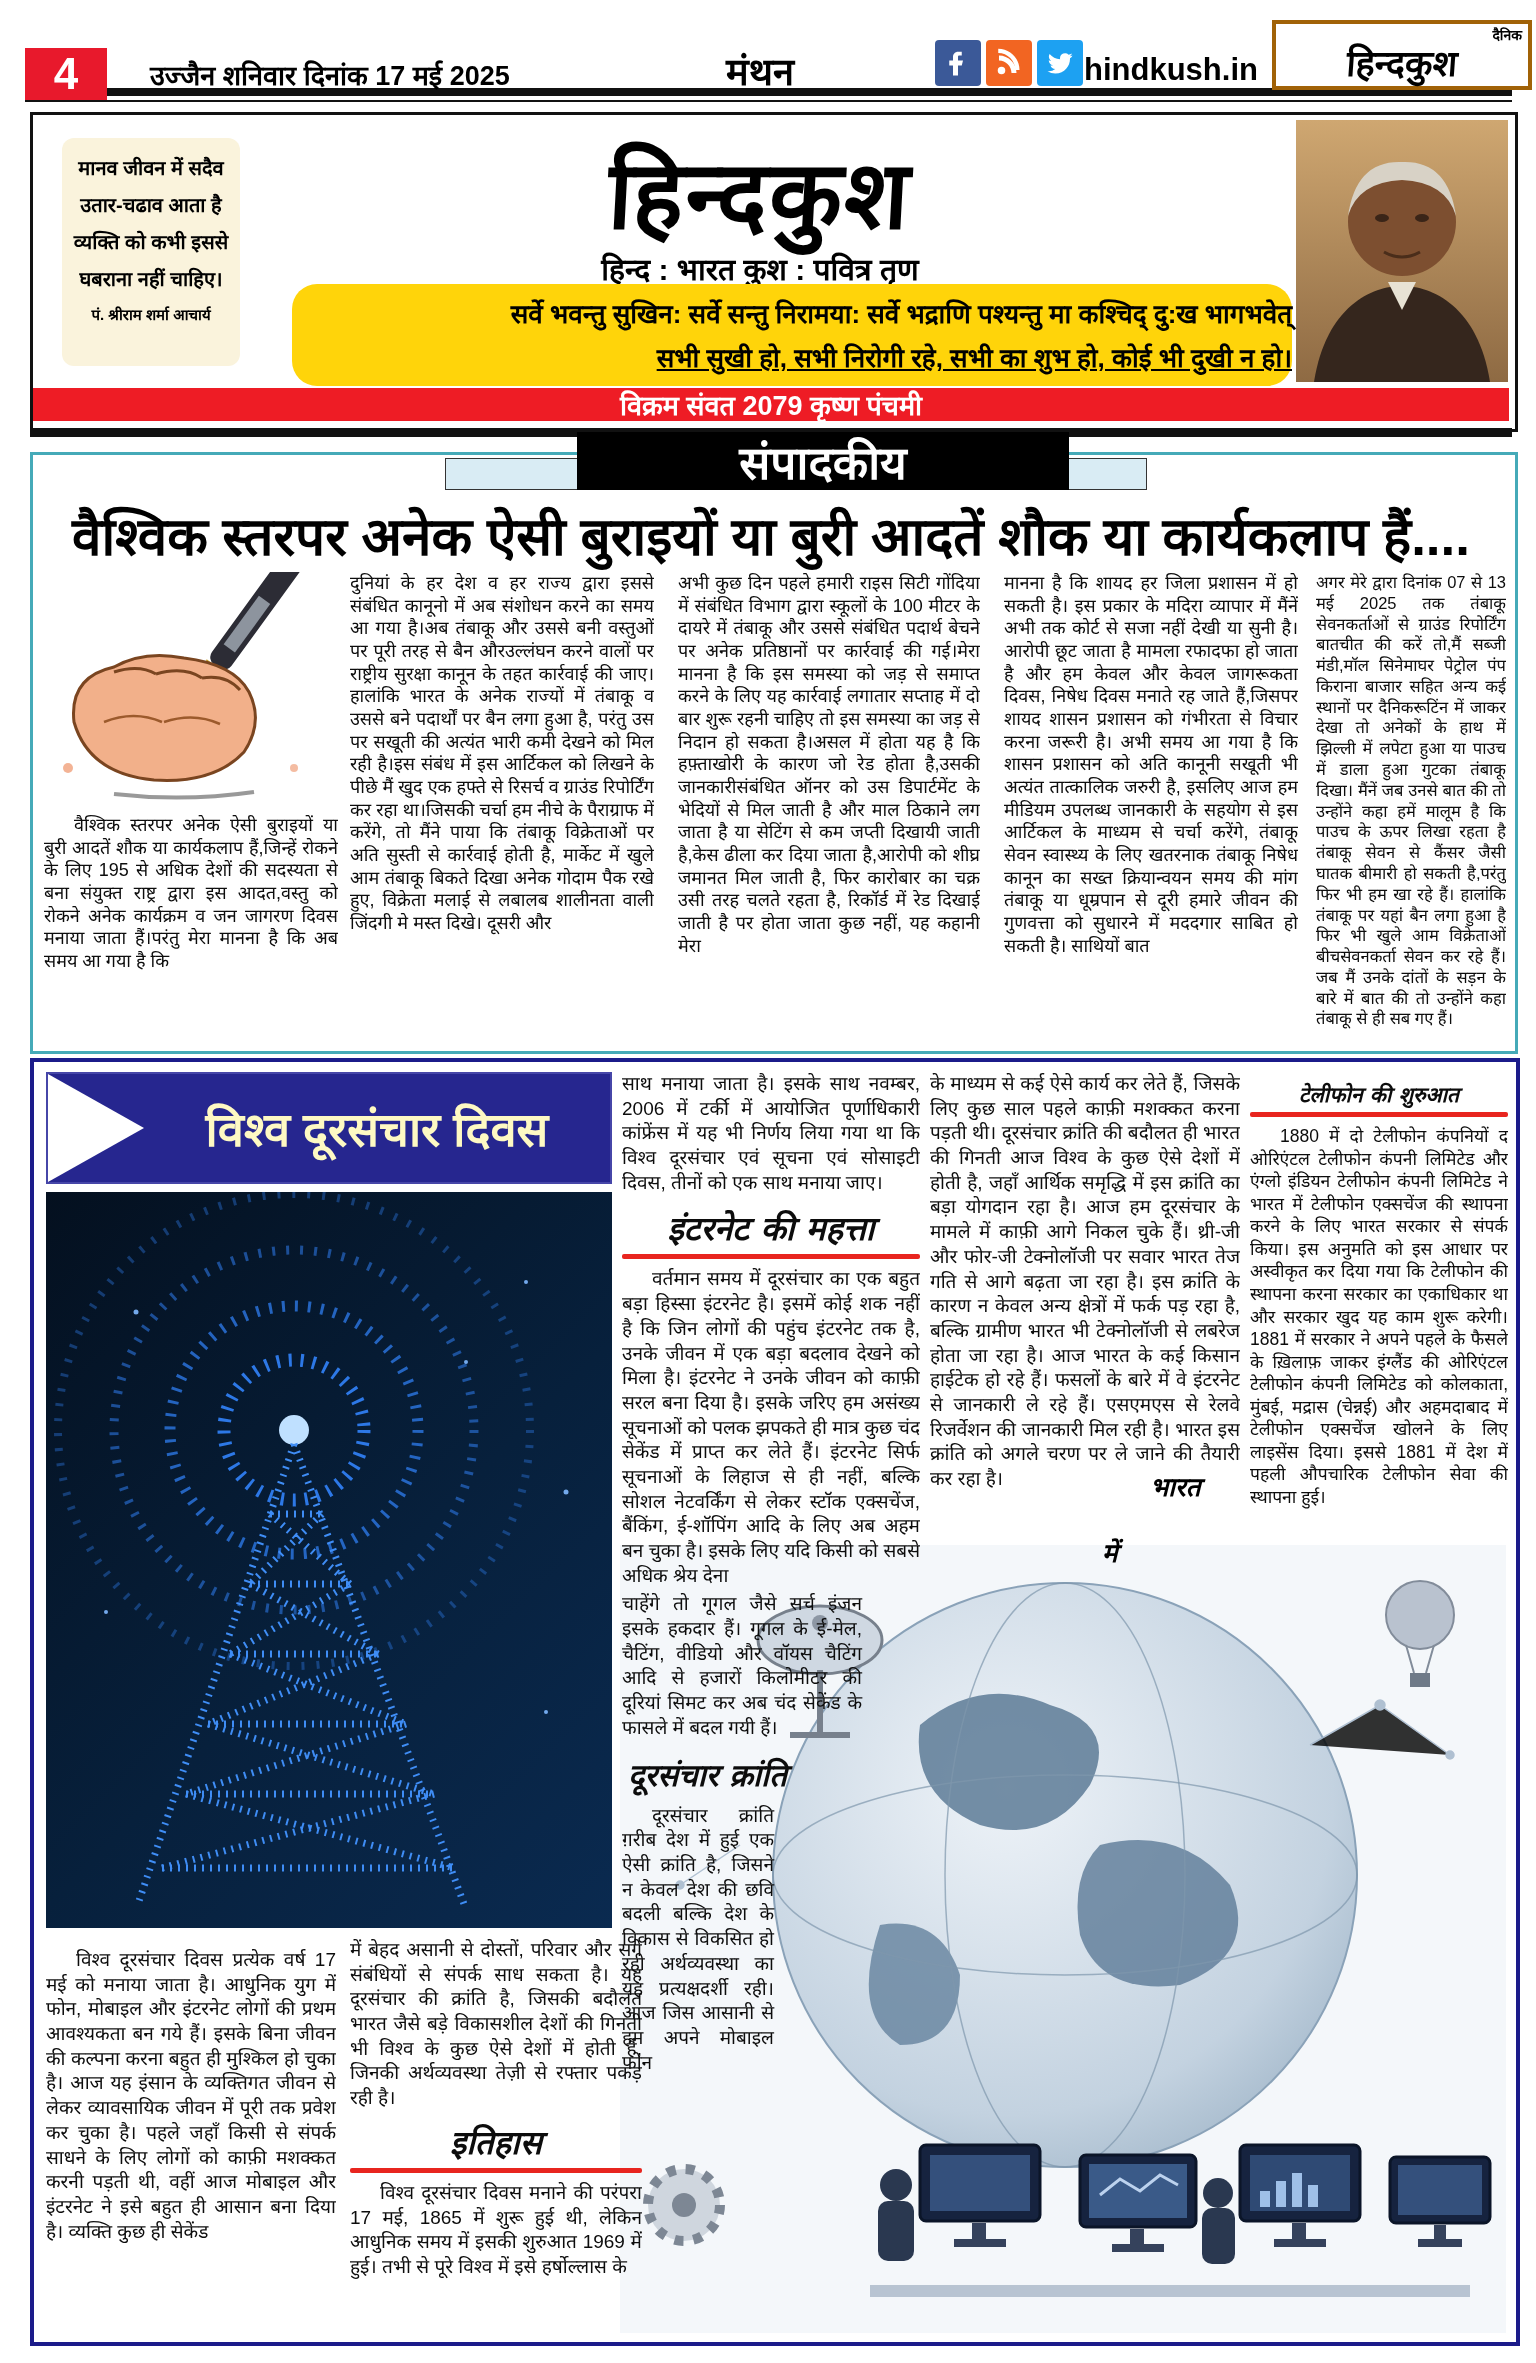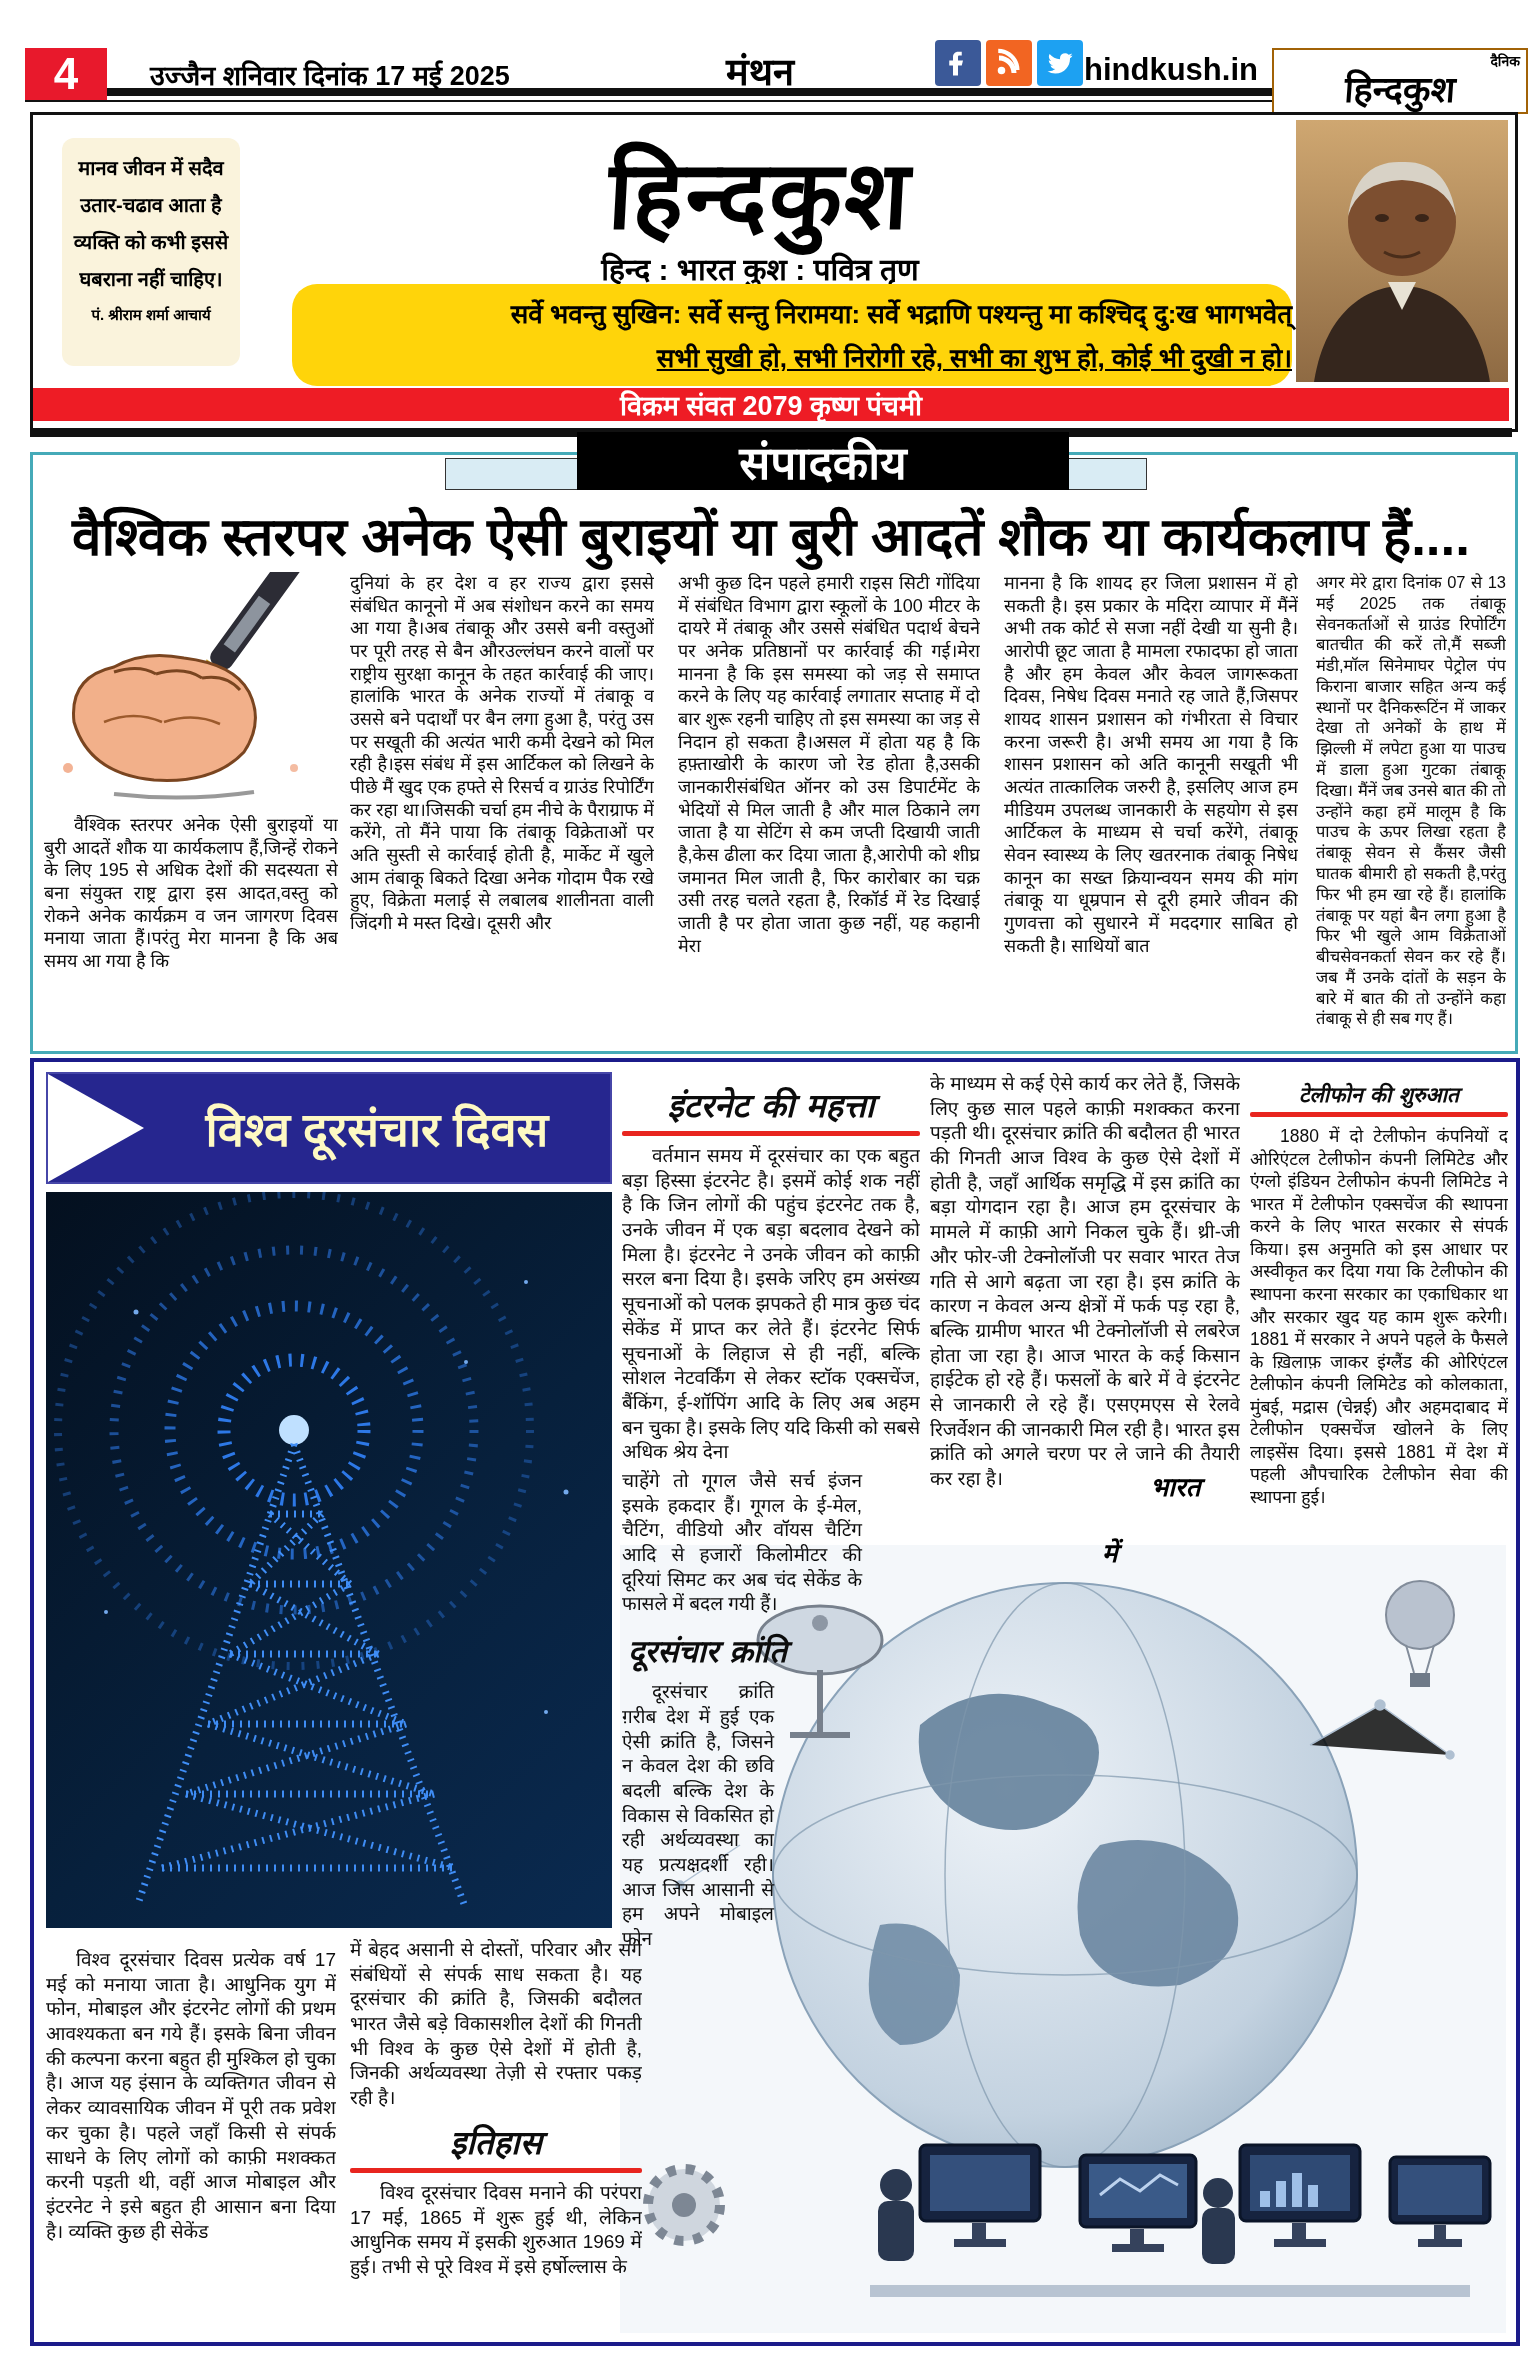--- a/index.html
+++ b/index.html
@@ -49,21 +49,21 @@
     </div>
     <div class="icon-sq" style="background:#1da1f2;">
       <svg width="30" height="30" viewBox="0 0 24 24">
           <path fill="#fff" d="M22 5.9c-.7.3-1.5.6-2.3.7.8-.5 1.5-1.3 1.8-2.3-.8.5-1.7.8-2.6 1A4.1 4.1 0 0 0 12 8.1c0 .3 0 .6.1.9-3.4-.2-6.4-1.8-8.4-4.3-.4.6-.6 1.3-.6 2.1 0 1.4.7 2.7 1.8 3.4-.7 0-1.3-.2-1.9-.5v.1c0 2 1.4 3.7 3.3 4-.3.1-.7.2-1.1.2-.3 0-.5 0-.8-.1.5 1.6 2 2.8 3.8 2.9A8.3 8.3 0 0 1 2 18.6a11.6 11.6 0 0 0 6.3 1.8c7.5 0 11.7-6.3 11.7-11.7v-.5c.8-.6 1.5-1.3 2-2.3z"></path>
         </svg>
     </div>
   </div>
 
   <div class="abs bold" style="left:1084px;top:52px;font-size:31px;">hindkush.in</div>
 
-  <div class="abs" style="left:1272px;top:48px;width:252px;height:62px;border:2px solid #a16207;background:#fff;">
+  <div class="abs" style="left:1272px;top:20px;width:252px;height:62px;border:4px solid #a16207;background:#fff;">
     <div class="abs" style="right:6px;top:1px;font-size:14px;font-weight:bold;">दैनिक</div>
     <div style="width:100%;text-align:center;font-size:36px;font-weight:900;margin-top:14px;transform:skewX(-4deg);">हिन्दकुश</div>
   </div>
 
   <div class="abs" style="left:30px;top:112px;width:1482px;height:314px;border:3px solid #111;background:#fff;"></div>
 
   <div class="abs" style="left:62px;top:138px;width:178px;height:228px;background:#faf3dc;border-radius:12px;
        padding:12px 8px 4px 8px;text-align:center;box-sizing:border-box;">
     <div style="font-size:20px;font-weight:bold;line-height:1.85;">मानव जीवन में सदैव उतार-चढाव आता है व्यक्ति को कभी इससे घबराना नहीं चाहिए।</div>
     <div style="font-size:15px;font-weight:bold;margin-top:6px;">पं. श्रीराम शर्मा आचार्य</div>
@@ -271,20 +271,21 @@
   <div class="abs btm-text ind" style="left:46px;top:1948px;width:290px;height:382px;overflow:hidden;">विश्व दूरसंचार दिवस प्रत्येक वर्ष 17 मई को मनाया जाता है। आधुनिक युग में फोन, मोबाइल और इंटरनेट लोगों की प्रथम आवश्यकता बन गये हैं। इसके बिना जीवन की कल्पना करना बहुत ही मुश्किल हो चुका है। आज यह इंसान के व्यक्तिगत जीवन से लेकर व्यावसायिक जीवन में पूरी तक प्रवेश कर चुका है। पहले जहाँ किसी से संपर्क साधने के लिए लोगों को काफ़ी मशक्कत करनी पड़ती थी, वहीं आज मोबाइल और इंटरनेट ने इसे बहुत ही आसान बना दिया है। व्यक्ति कुछ ही सेकेंड</div>
 
   <div class="abs" style="left:350px;top:1938px;width:292px;height:394px;overflow:hidden;">
     <div class="btm-text">में बेहद असानी से दोस्तों, परिवार और सगे संबंधियों से संपर्क साध सकता है। यह दूरसंचार की क्रांति है, जिसकी बदौलत भारत जैसे बड़े विकासशील देशों की गिनती भी विश्व के कुछ ऐसे देशों में होती है, जिनकी अर्थव्यवस्था तेज़ी से रफ्तार पकड़ रही है।</div>
     <div class="subhead" style="margin-top:8px;">इतिहास</div>
     <div class="redrule"></div>
     <div class="btm-text ind">विश्व दूरसंचार दिवस मनाने की परंपरा 17 मई, 1865 में शुरू हुई थी, लेकिन आधुनिक समय में इसकी शुरुआत 1969 में हुई। तभी से पूरे विश्व में इसे हर्षोल्लास के</div>
   </div>
 
   <div class="abs" style="left:622px;top:1072px;width:298px;height:1256px;overflow:hidden;">
+    <div class="btm-text">साथ मनाया जाता है। इसके साथ नवम्बर, 2006 में टर्की में आयोजित पूर्णाधिकारी कांफ्रेंस में यह भी निर्णय लिया गया था कि विश्व दूरसंचार एवं सूचना एवं सोसाइटी दिवस, तीनों को एक साथ मनाया जाए।</div>
     <div class="subhead" style="margin-top:10px;">इंटरनेट की महत्ता</div>
     <div class="redrule"></div>
     <div class="btm-text ind">वर्तमान समय में दूरसंचार का एक बहुत बड़ा हिस्सा इंटरनेट है। इसमें कोई शक नहीं है कि जिन लोगों की पहुंच इंटरनेट तक है, उनके जीवन में एक बड़ा बदलाव देखने को मिला है। इंटरनेट ने उनके जीवन को काफ़ी सरल बना दिया है। इसके जरिए हम असंख्य सूचनाओं को पलक झपकते ही मात्र कुछ चंद सेकेंड में प्राप्त कर लेते हैं। इंटरनेट सिर्फ सूचनाओं के लिहाज से ही नहीं, बल्कि सोशल नेटवर्किंग से लेकर स्टॉक एक्सचेंज, बैंकिंग, ई-शॉपिंग आदि के लिए अब अहम बन चुका है। इसके लिए यदि किसी को सबसे अधिक श्रेय देना</div>
     <div class="btm-text" style="width:240px;margin-top:4px;">चाहेंगे तो गूगल जैसे सर्च इंजन इसके हकदार हैं। गूगल के ई-मेल, चैटिंग, वीडियो और वॉयस चैटिंग आदि से हजारों किलोमीटर की दूरियां सिमट कर अब चंद सेकेंड के फासले में बदल गयी हैं।</div>
     <div class="subhead" style="text-align:left;width:190px;font-size:31px;line-height:1.2;margin:16px 0 10px 6px;">दूरसंचार क्रांति</div>
     <div class="btm-text ind" style="width:152px;">दूरसंचार क्रांति ग़रीब देश में हुई एक ऐसी क्रांति है, जिसने न केवल देश की छवि बदली बल्कि देश के विकास से विकसित हो रही अर्थव्यवस्था का यह प्रत्यक्षदर्शी रही। आज जिस आसानी से हम अपने मोबाइल फोन</div>
   </div>
 
   <div class="abs btm-text" style="left:930px;top:1072px;width:310px;height:420px;overflow:hidden;">के माध्यम से कई ऐसे कार्य कर लेते हैं, जिसके लिए कुछ साल पहले काफ़ी मशक्कत करना पड़ती थी। दूरसंचार क्रांति की बदौलत ही भारत की गिनती आज विश्व के कुछ ऐसे देशों में होती है, जहाँ आर्थिक समृद्धि में इस क्रांति का बड़ा योगदान रहा है। आज हम दूरसंचार के मामले में काफ़ी आगे निकल चुके हैं। थ्री-जी और फोर-जी टेक्नोलॉजी पर सवार भारत तेज गति से आगे बढ़ता जा रहा है। इस क्रांति के कारण न केवल अन्य क्षेत्रों में फर्क पड़ रहा है, बल्कि ग्रामीण भारत भी टेक्नोलॉजी से लबरेज होता जा रहा है। आज भारत के कई किसान हाईटेक हो रहे हैं। फसलों के बारे में वे इंटरनेट से जानकारी ले रहे हैं। एसएमएस से रेलवे रिजर्वेशन की जानकारी मिल रही है। भारत इस क्रांति को अगले चरण पर ले जाने की तैयारी कर रहा है।</div>
   <div class="abs" style="left:1150px;top:1468px;font-size:26px;font-weight:bold;font-style:italic;">भारत</div>

